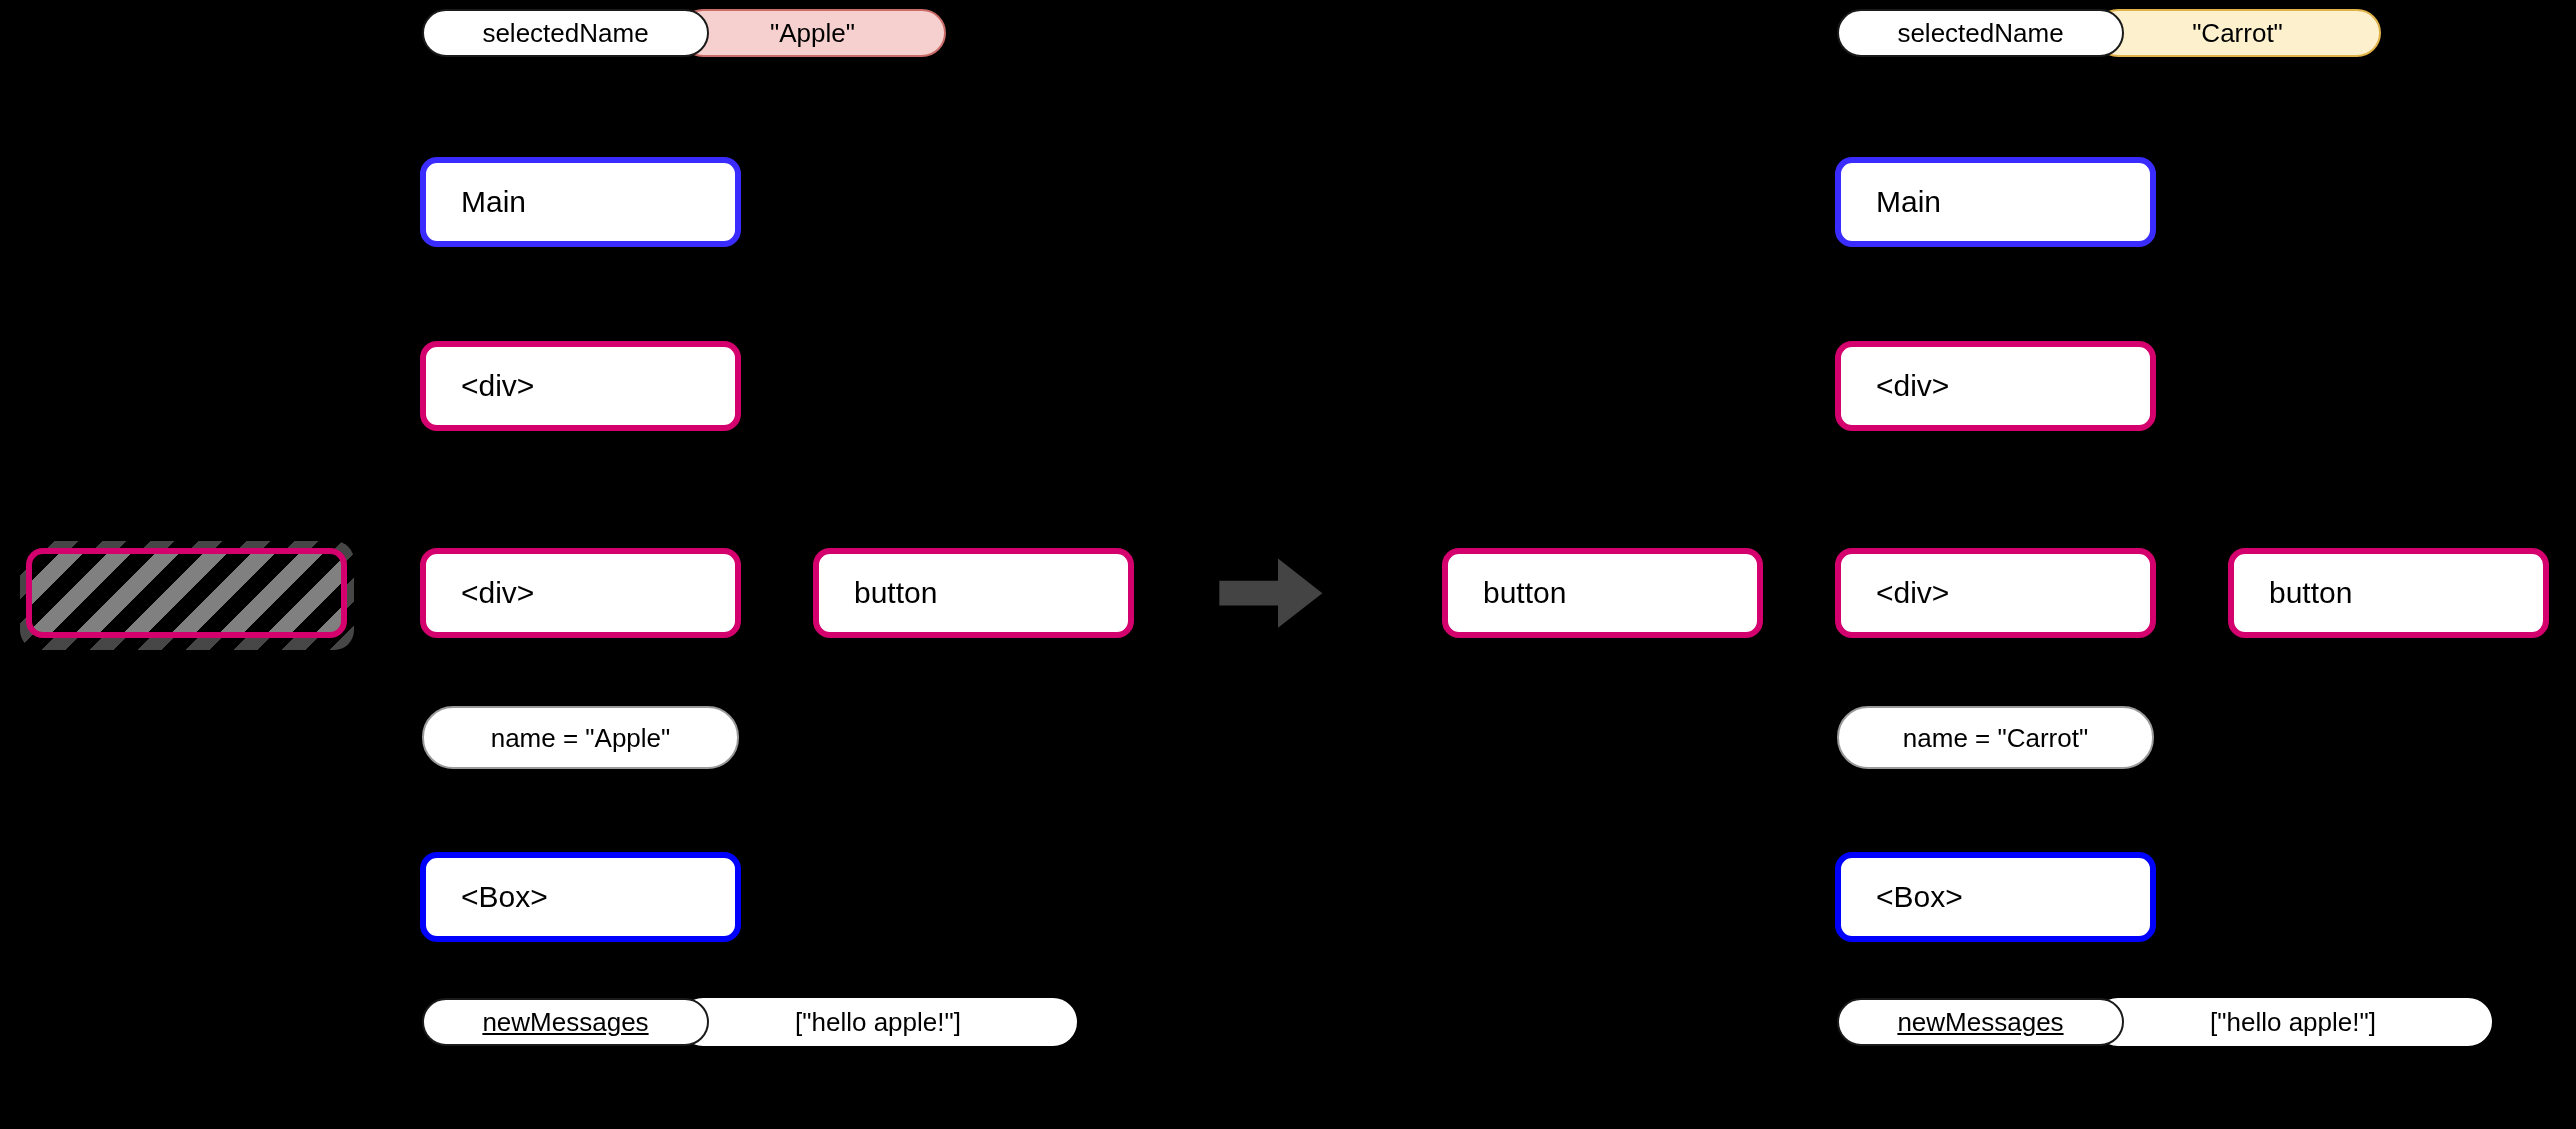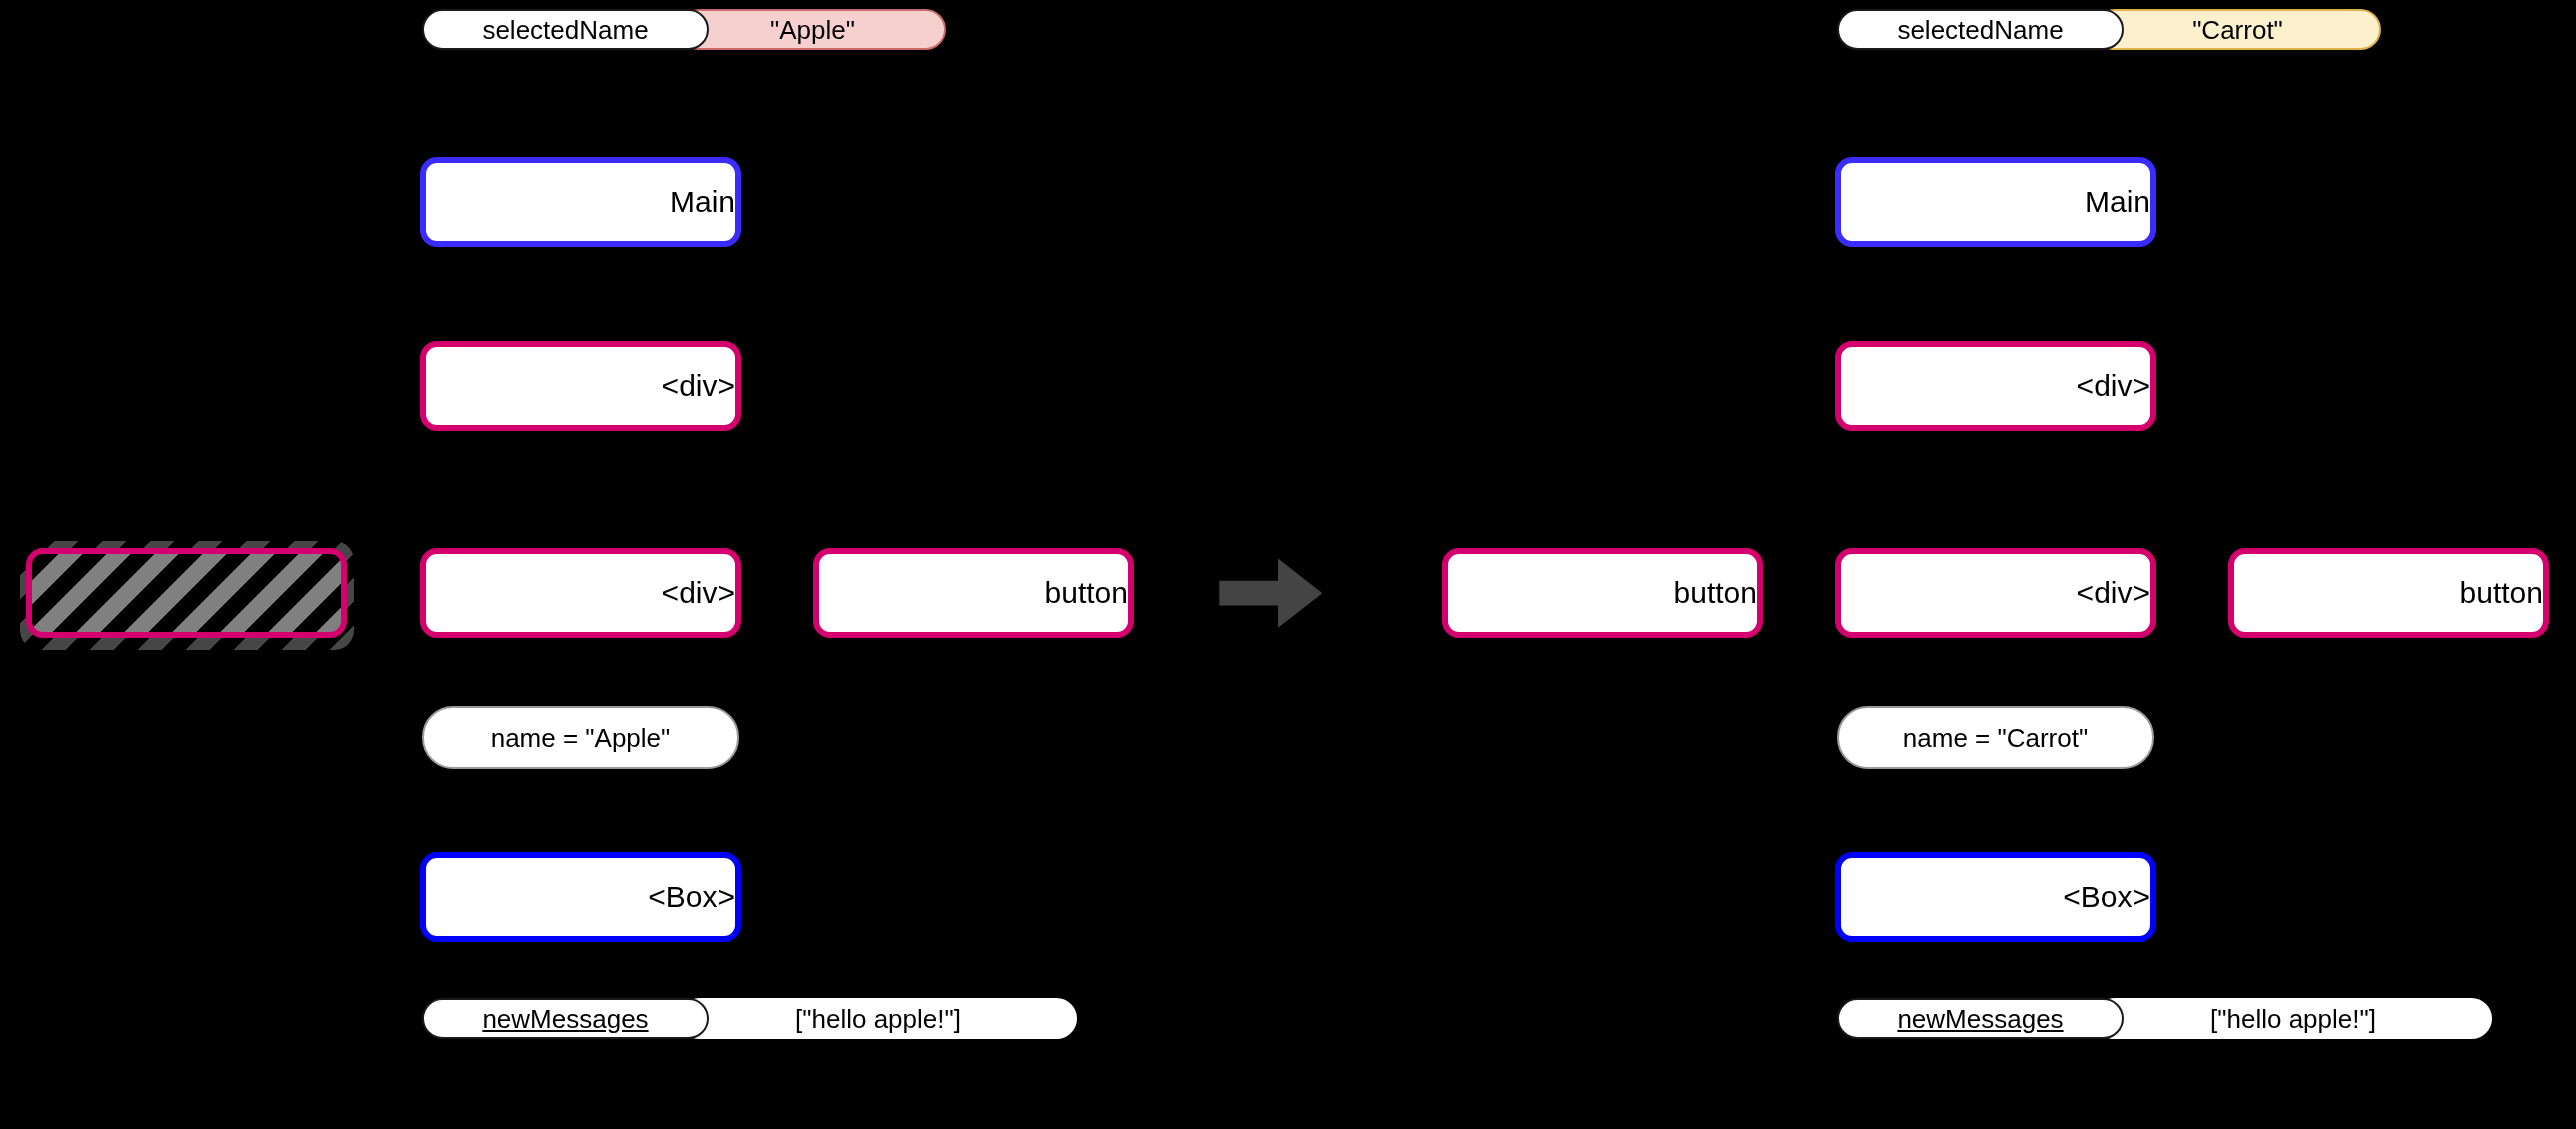--- a/index.html
+++ b/index.html
@@ -17,21 +17,21 @@
     background: #000000;
     overflow: hidden;
   }
 
   
   .node {
     position: absolute;
     box-sizing: border-box;
     display: flex;
     align-items: center;
-    justify-content: flex-end;
+    justify-content: flex-start;
     padding-left: 35px;
   }
 
   
   .rect {
     background: #ffffff;
     border-style: solid;
     border-width: 6.6px;
     border-radius: 17px;
   }
@@ -72,21 +72,21 @@
   }
 
   
   .pill {
     position: absolute;
     height: 55px;
   }
   .pill .lobe {
     position: absolute;
     top: 0;
-    height: 41px;
+    height: 48px;
     box-sizing: border-box;
     display: flex;
     align-items: center;
     justify-content: center;
   }
   .pill .lobe .ltext {
     font-size: 26px;
     color: #000000;
     white-space: nowrap;
     line-height: 1;

